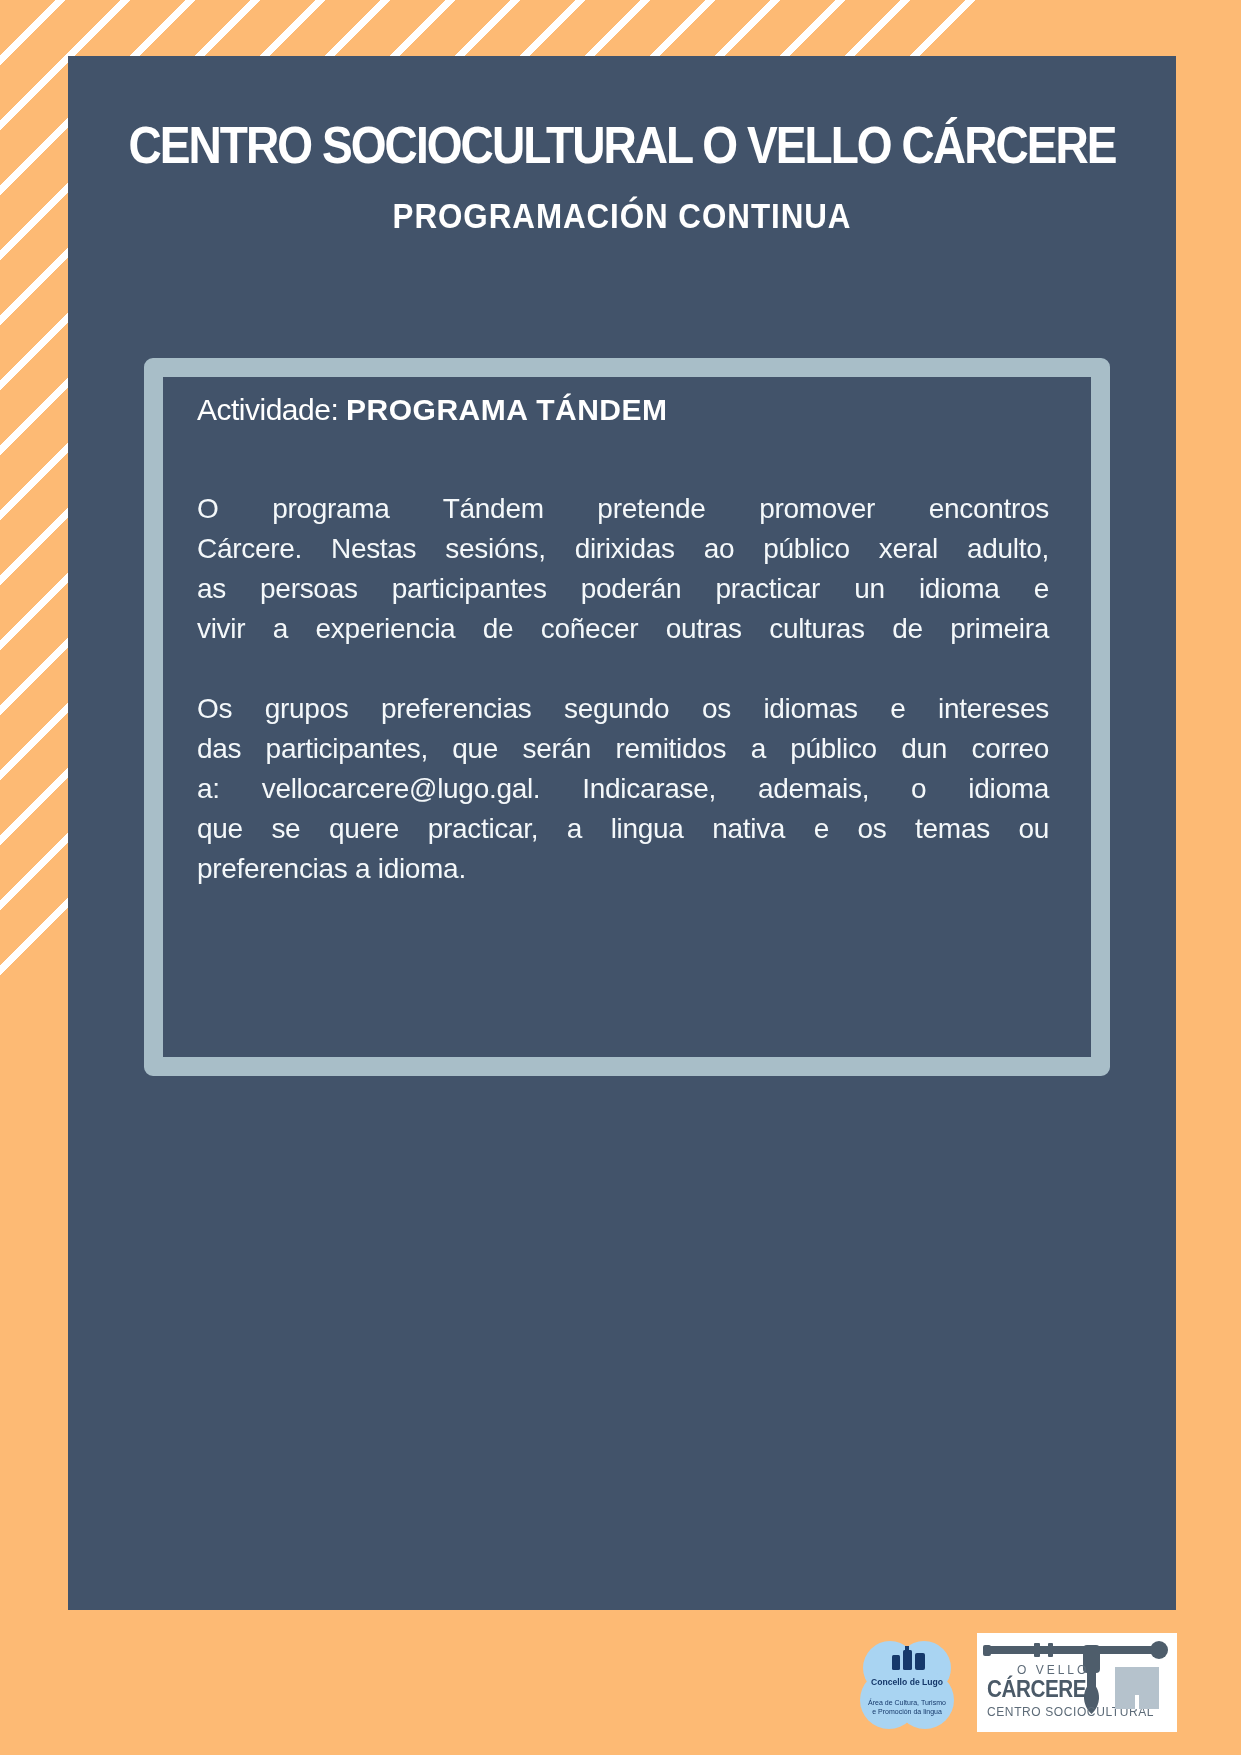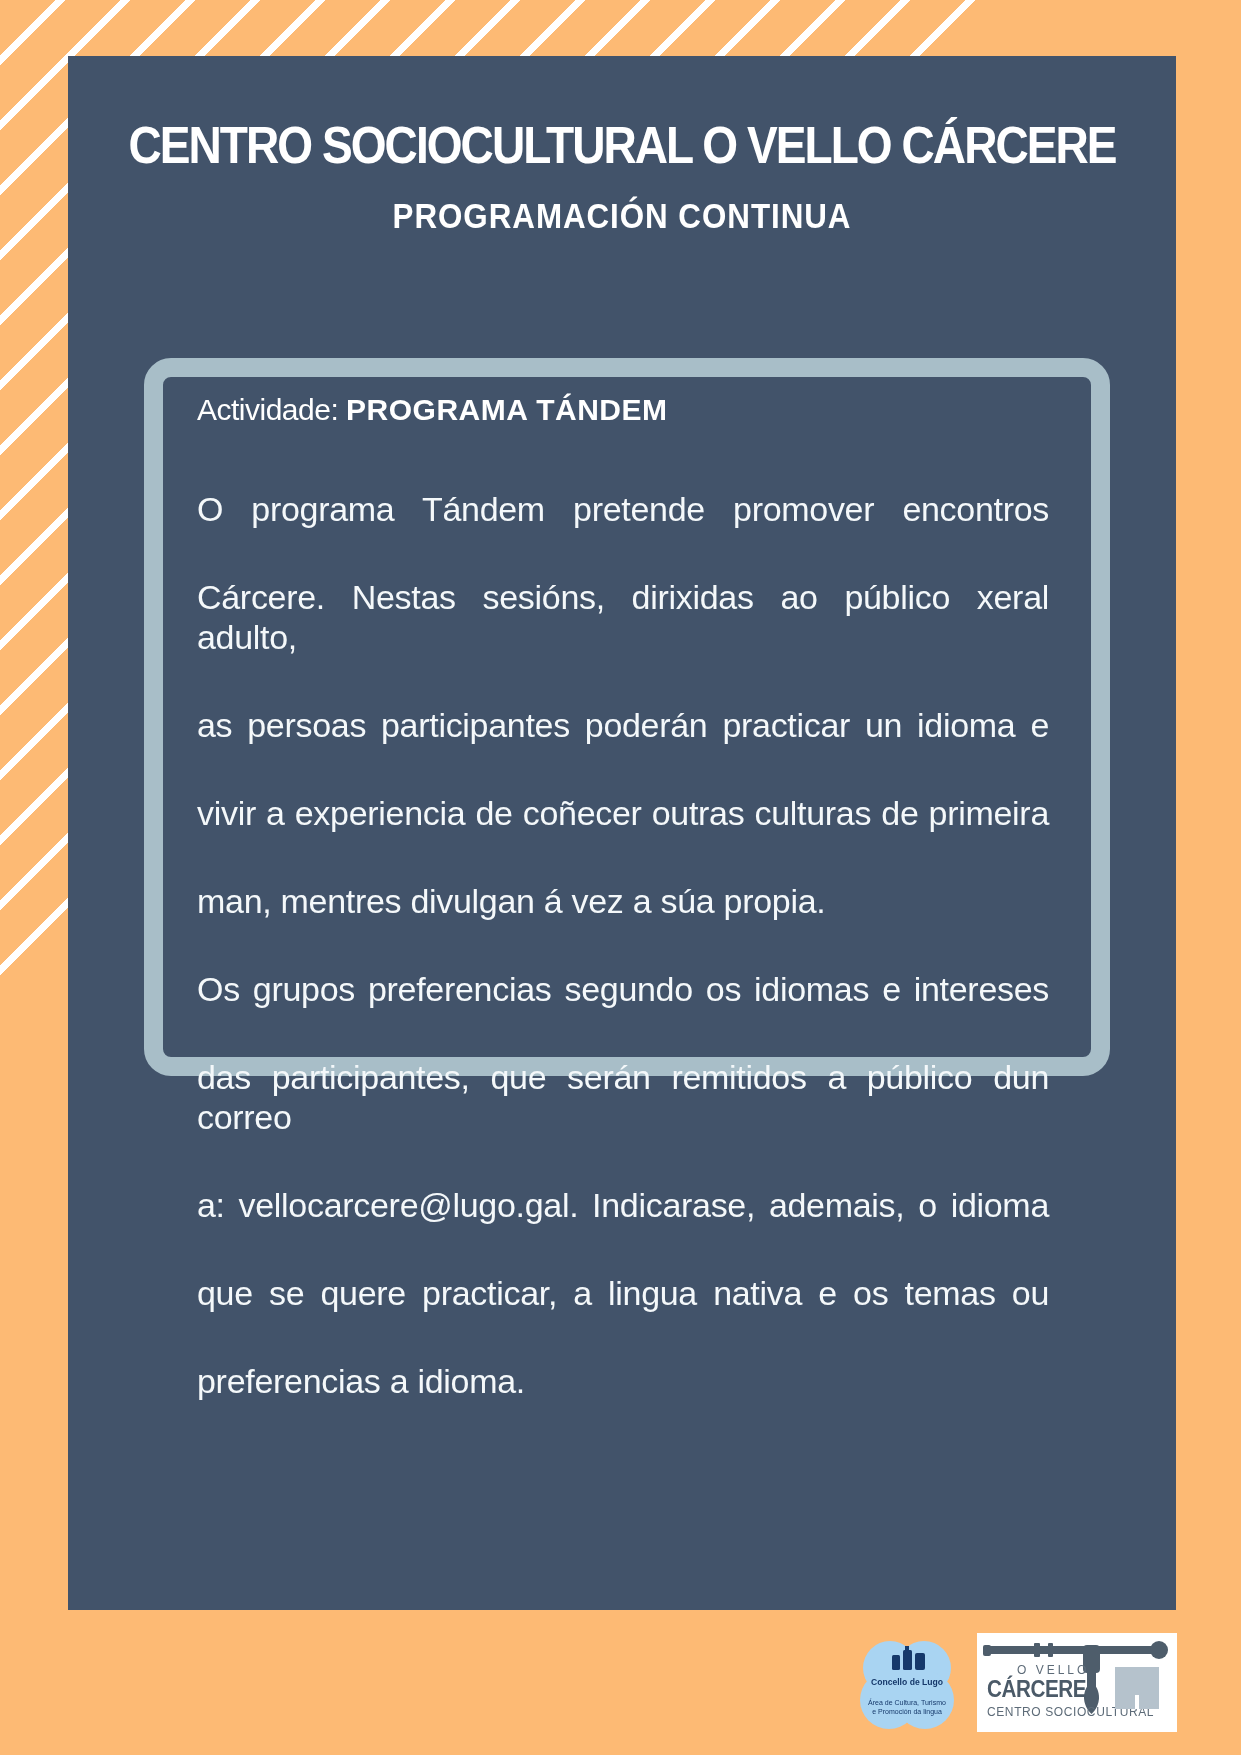--- a/index.html
+++ b/index.html
@@ -30,34 +30,34 @@
   }
   .page-subtitle {
     position:absolute; top:140px; left:0; right:0;
     text-align:center; color:#ffffff; font-weight:bold;
     font-size:33px; letter-spacing:1px;
     transform:scale(0.95,1.08); transform-origin:center top;
     white-space:nowrap;
   }
   .card {
     position:absolute; left:76px; top:302px; width:966px; height:718px;
-    border:19px solid #a8bec8; border-radius:27px;padding-left:14px;
+    border:19px solid #a8bec8; border-radius:9px;padding-left:14px;
   }
   .card-content {
     position:absolute; inset:0; padding:16px 42px 0 34px;
     color:#ffffff;
   }
   .card-heading { font-size:30px; letter-spacing:-0.5px; margin-bottom:62px; }
   .card-heading .label { font-weight:normal; }
   .card-heading .activity { font-weight:bold; letter-spacing:0.5px; }
   .para { margin-bottom:40px; }
   .line {
-    font-size:34px; line-height:40px; letter-spacing:-0.3px;
+    font-size:28px; line-height:40px; letter-spacing:-0.3px;
     text-align:justify; text-align-last:justify;
-    color:#f4f8fa; white-space:normal;margin-top:48px;
+    color:#f4f8fa; white-space:normal;
   }
   .line.last { text-align-last:left; }
   
   .logo-concello { position:absolute; left:856px; top:1634px; width:102px; height:102px; }
   .logo-vello {
     position:absolute; left:977px; top:1633px; width:200px; height:99px;
     background:#ffffff;
   }
   .vello-text { position:absolute; left:10px; top:0; width:96px; height:99px; color:#53616f; }
   .vello-top {
@@ -95,21 +95,20 @@
           <span class="label">Actividade:</span>
           <span> </span>
           <span class="activity">PROGRAMA TÁNDEM</span>
         </div>
         <div>
             <div class="para">
               <div class="line">O programa Tándem pretende promover encontros</div>
               <div class="line">Cárcere. Nestas sesións, dirixidas ao público xeral adulto,</div>
               <div class="line">as persoas participantes poderán practicar un idioma e</div>
               <div class="line">vivir a experiencia de coñecer outras culturas de primeira</div>
-              <div class="line last">man, mentres divulgan á vez a súa propia.</div>
             </div>
             <div class="para">
               <div class="line">Os grupos preferencias segundo os idiomas e intereses</div>
               <div class="line">das participantes, que serán remitidos a público dun correo</div>
               <div class="line">a: vellocarcere@lugo.gal. Indicarase, ademais, o idioma</div>
               <div class="line">que se quere practicar, a lingua nativa e os temas ou</div>
               <div class="line last">preferencias a idioma.</div>
             </div>
           </div>
       </div>

